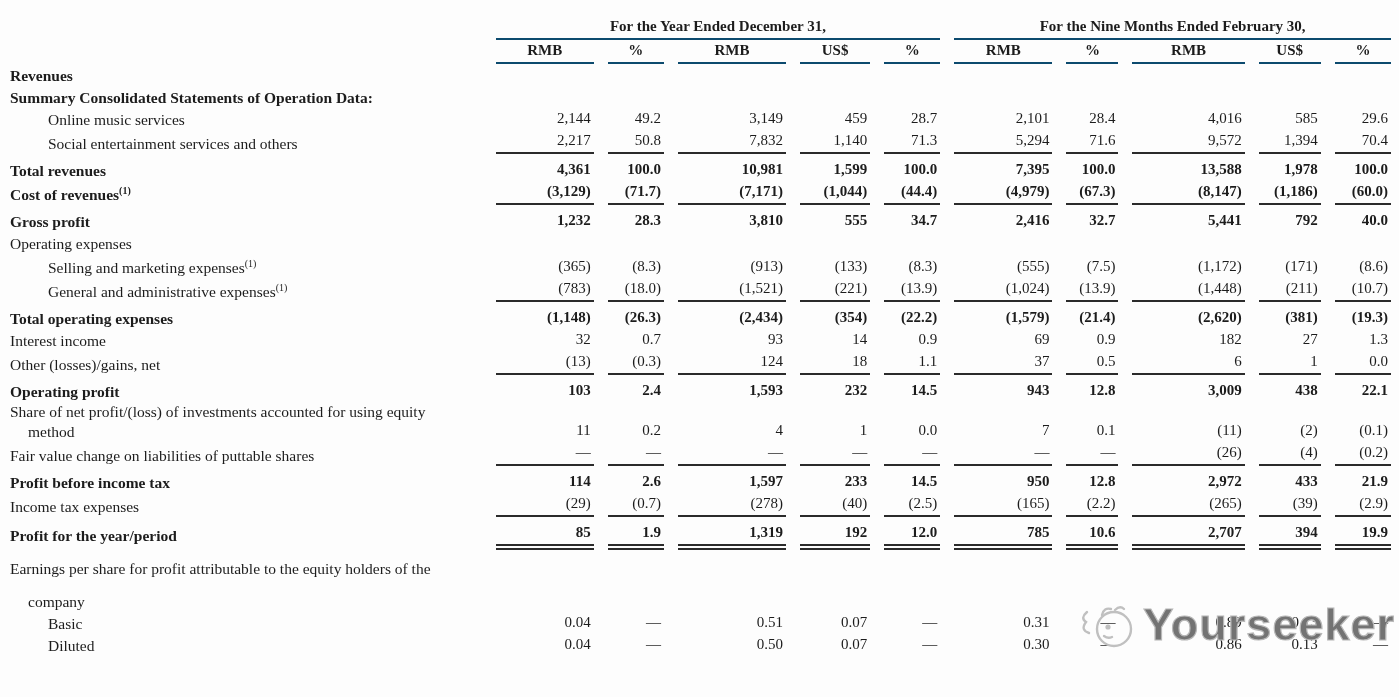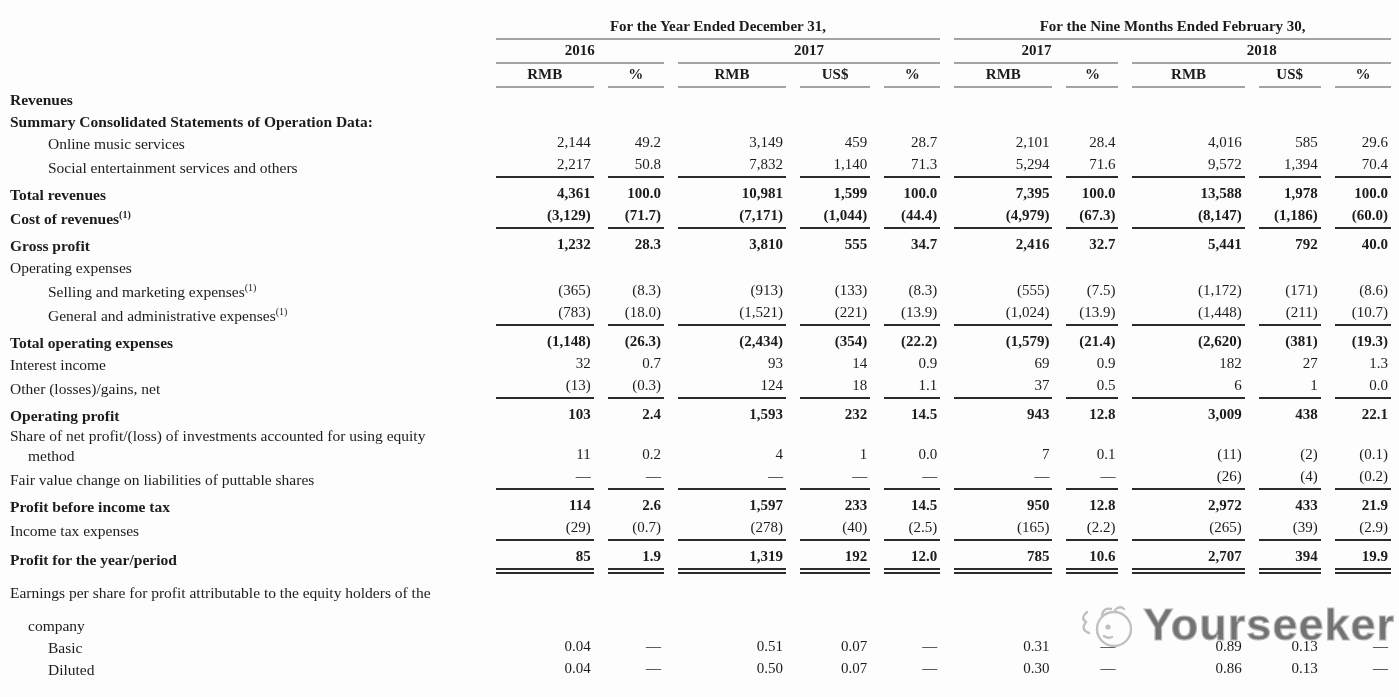--- a/index.html
+++ b/index.html
@@ -7,21 +7,21 @@
     width:1399px;height:697px;overflow:hidden;position:relative;
     background:#fdfdfd;color:#1c1c1c;
     font-family:"Liberation Serif", serif;
   }
   .page{position:absolute;inset:0;}
   table{border-collapse:collapse;table-layout:fixed;width:1396px;margin:10px 0 0 2px;}
   th,td{padding:0;vertical-align:bottom;font-weight:normal;}
   thead th{font-weight:bold;font-size:15px;}
   .in{line-height:21px;padding-bottom:1px;margin:0 7px;}
   .ctr{text-align:center;}
-  .rule{border-bottom:2px solid #a3a3a3;font-family:Liberation Serif, serif;}
+  .rule{border-bottom:2px solid #0c4a6e;font-family:Liberation Serif, serif;}
   .lbl{text-align:left;font-size:15.5px;line-height:20px;}
   .lbl.ind0{padding-left:8px;}
   .lbl.ind1{padding-left:46px;}
   .lbl .cont{padding-left:18px;}
   .b{font-weight:bold;}
   td.num{text-align:right;font-size:15px;}
   td.num .in{padding-right:3px;}
   .ul{border-bottom:2px solid #2b2b2b;}
   .dul{position:relative;border-bottom:2px solid #2b2b2b;}
   .dul::after{content:"";position:absolute;left:0;right:0;bottom:-6px;border-bottom:2px solid #2b2b2b;}
@@ -64,35 +64,20 @@
     <thead>
       <tr class="r1">
         <th class="lbl"></th>
         <th colspan="5">
           <div class="in ctr rule">For the Year Ended December 31,</div>
         </th>
         <th colspan="5">
           <div class="in ctr rule">For the Nine Months Ended February 30,</div>
         </th>
       </tr>
-      <tr class="r2">
-        <th class="lbl"></th>
-        <th colspan="2">
-          <div class="in ctr rule">2016</div>
-        </th>
-        <th colspan="3">
-          <div class="in ctr rule">2017</div>
-        </th>
-        <th colspan="2">
-          <div class="in ctr rule">2017</div>
-        </th>
-        <th colspan="3">
-          <div class="in ctr rule">2018</div>
-        </th>
-      </tr>
       <tr class="r3">
         <th class="lbl"></th>
         <th>
             <div class="in ctr rule">RMB</div>
           </th>
         <th>
             <div class="in ctr rule">%</div>
           </th>
         <th>
             <div class="in ctr rule">RMB</div>

